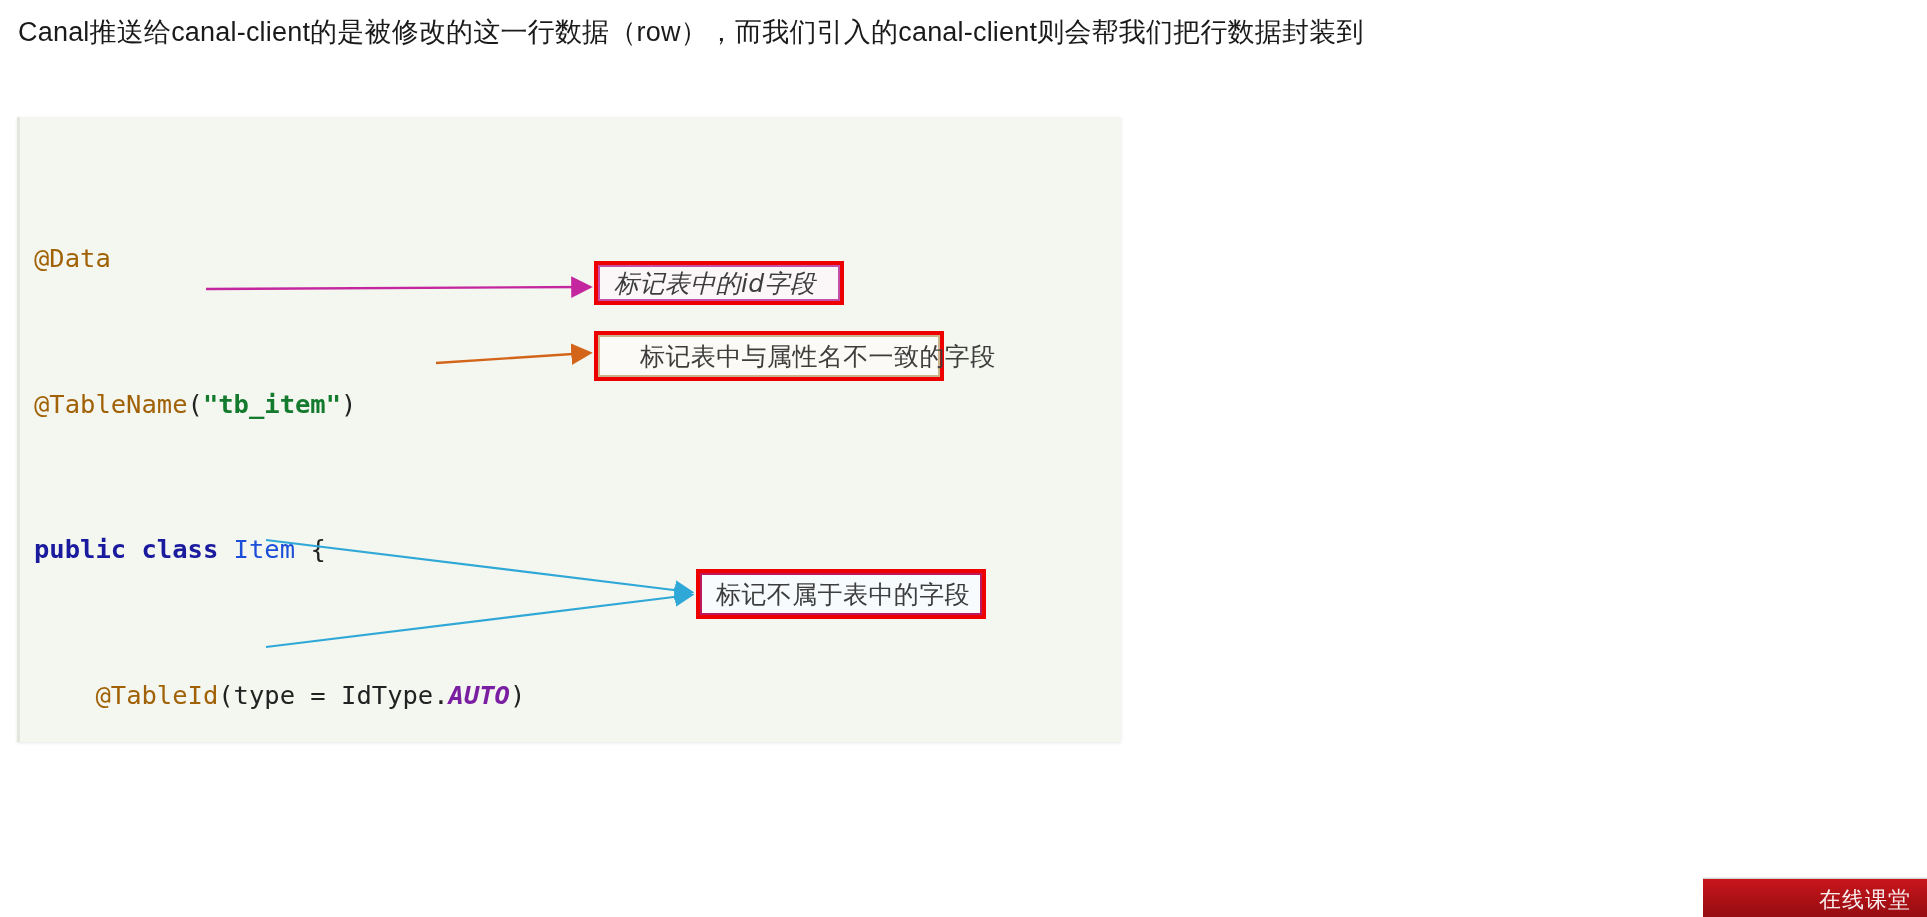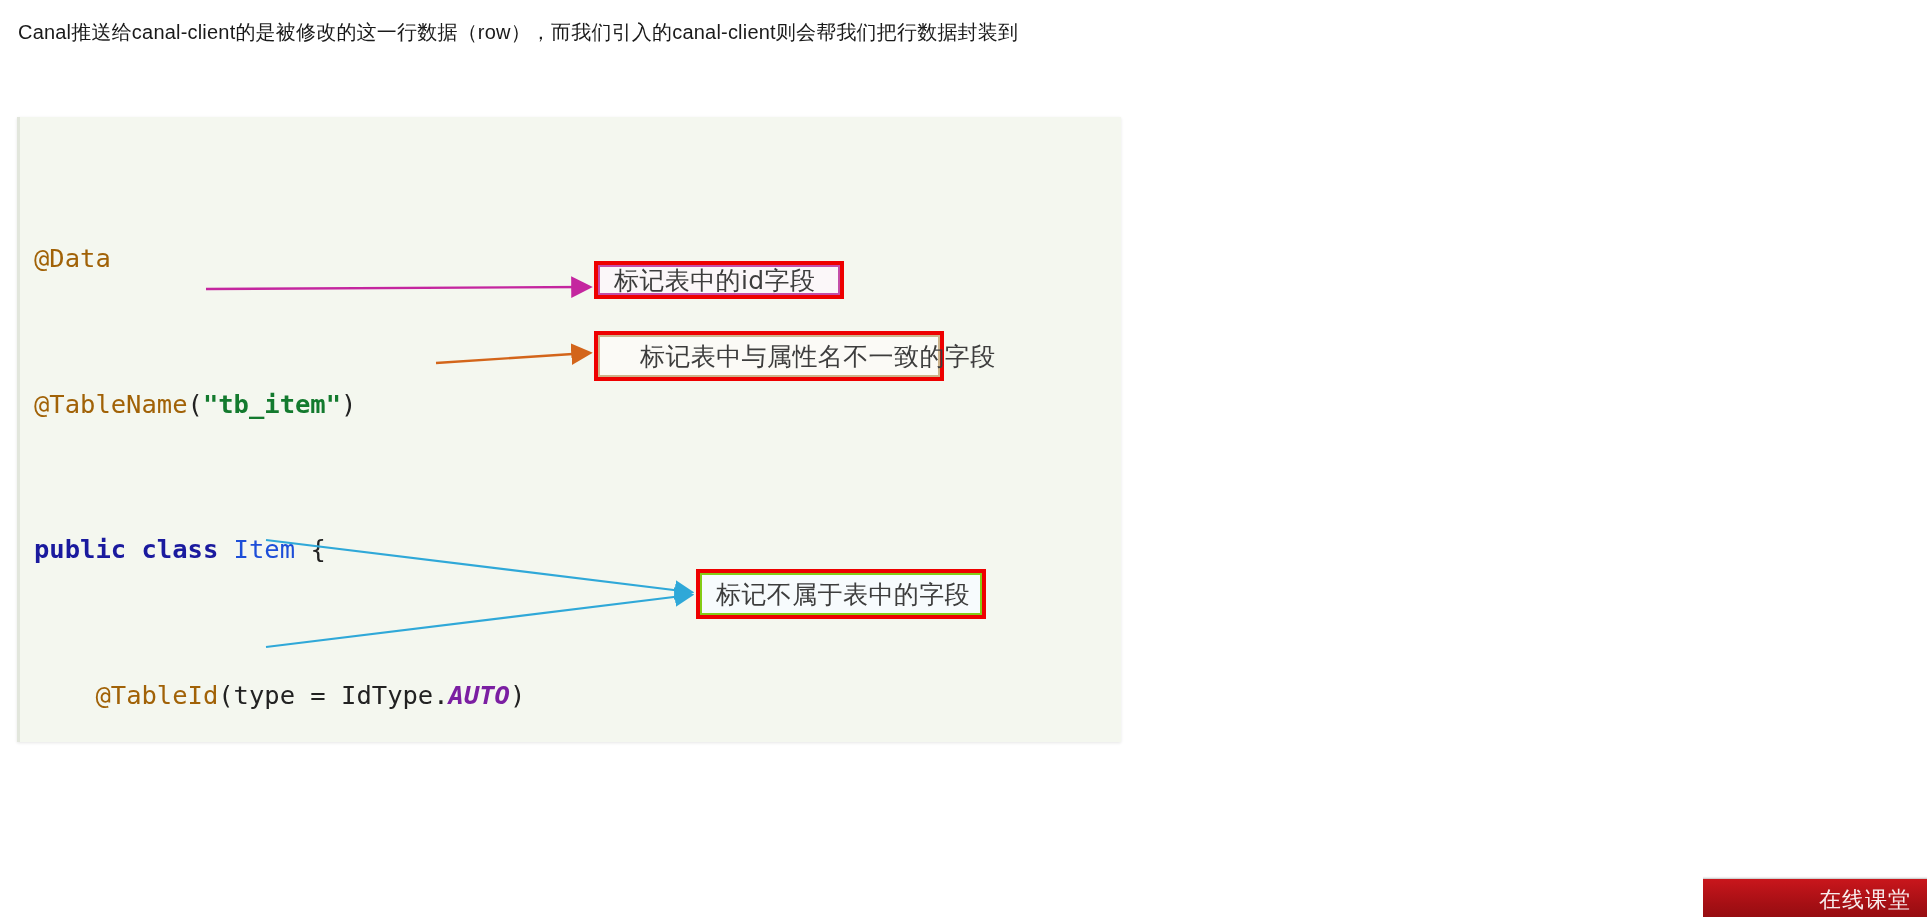--- a/index.html
+++ b/index.html
@@ -14,21 +14,21 @@
     overflow: hidden;
     font-family: "Liberation Sans", "DejaVu Sans", sans-serif;
   }
 
   
   #prose {
     position: absolute;
     left: 18px;
     top: 4px;
     width: 1880px;
-    font-size: 20px;
+    font-size: 27px;
     line-height: 57px;
     color: #1a1a1a;
     letter-spacing: 0.2px;
     white-space: nowrap;
   }
   #prose .line { display: block; }
 
   
   #code-block {
     position: absolute;
@@ -79,21 +79,21 @@
     align-items: center;
     padding-left: 14px;
     font-family: "DejaVu Sans", "Liberation Sans", sans-serif;
     font-size: 25px;
     color: #3d3d3d;
     letter-spacing: 0.4px;
     white-space: nowrap;
   }
   #callout-id .callout-inner      { border: 2px solid #c44fa9; background: #fbf7f9; }
   #callout-column .callout-inner  { border: 2px solid #cdb38b; background: #fbfaf6; padding-left: 40px; }
-  #callout-transient .callout-inner { border: 2px solid #84cc16; background: #f7fbfd; text-align: right; }
+  #callout-transient .callout-inner { border: 2px solid #be185d; background: #f7fbfd; text-align: right; }
 
   
   #connectors {
     position: absolute;
     left: 0; top: 0;
     width: 1927px; height: 917px;
     z-index: 4;
     pointer-events: none;
   }
 
@@ -192,21 +192,21 @@
 
   <line x1="206" y1="289" x2="588" y2="287" stroke="#c4269f" stroke-width="2.4" marker-end="url(#arw-magenta)"></line>
 
   <line x1="436" y1="363" x2="588" y2="353" stroke="#d3651a" stroke-width="2.4" marker-end="url(#arw-orange)"></line>
 
   <line x1="266" y1="540" x2="690" y2="592" stroke="#2fa8d8" stroke-width="2.2" marker-end="url(#arw-blue)"></line>
 
   <line x1="266" y1="647" x2="690" y2="595" stroke="#2fa8d8" stroke-width="2.2" marker-end="url(#arw-blue)"></line>
 </svg>
 
-<div class="callout" id="callout-id" style="left:594px; top:261px; width:250px; height:38px;">
+<div class="callout" id="callout-id" style="left:594px; top:261px; width:250px; height:44px;font-style:italic;">
   <div class="callout-inner">
     <span>标记表中的id字段</span>
   </div>
 </div>
 
 <div class="callout" id="callout-column" style="left:594px; top:331px; width:350px; height:50px;">
   <div class="callout-inner">
     <span>标记表中与属性名不一致的字段</span>
   </div>
 </div>

